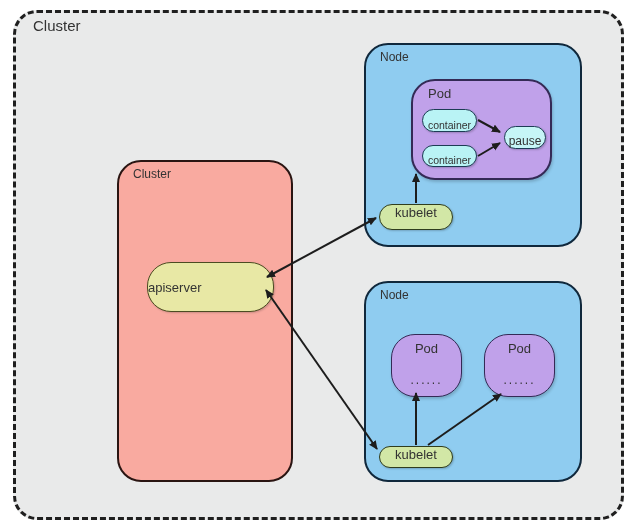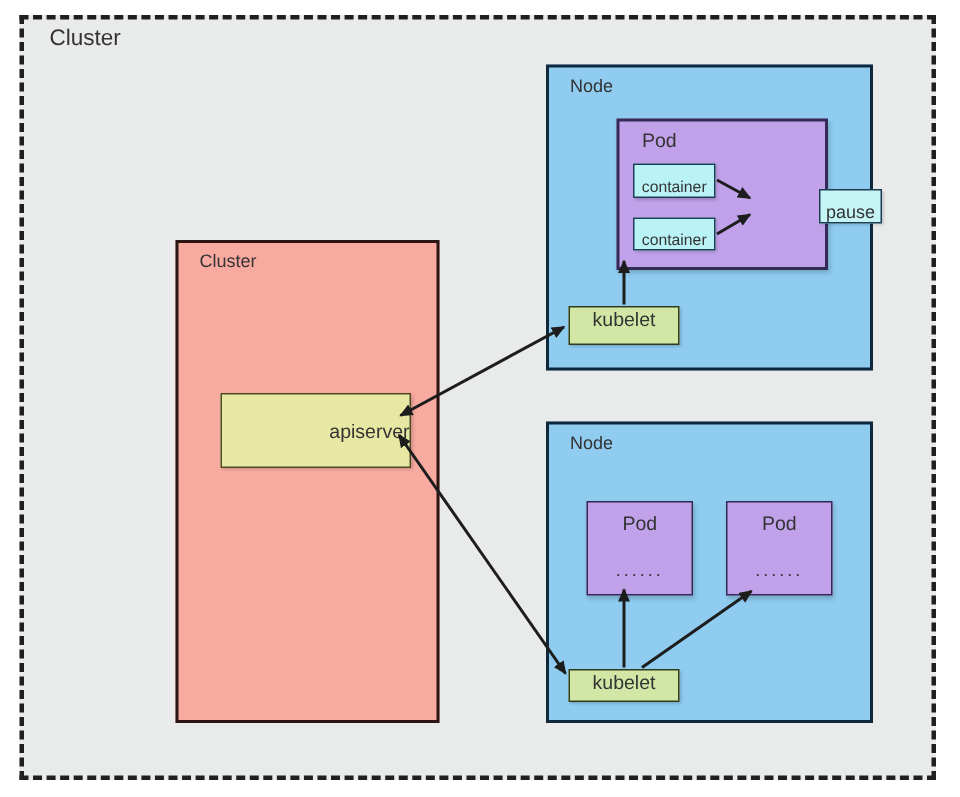--- a/index.html
+++ b/index.html
@@ -1,21 +1,21 @@
 <!DOCTYPE html>
 <html style="--cluster-fill: #e9eaea; --cluster-border: #1f1f1f; --node-fill: #8fccf0; --node-border: #10283c; --pod-fill: #c0a1ea; --pod-border: #342a56; --container-fill: #b9f3f5; --container-border: #1d3c55; --pause-fill: #c6f5f6; --master-fill: #f9aaa0; --master-border: #2a1512; --apiserver-fill: #e8e8a5; --apiserver-border: #4c4c22; --kubelet-fill: #d2e7a6; --kubelet-border: #2f3d1e; --arrow: #1d1d1d; --text: #333333;"><head>
 <meta charset="utf-8">
 <style>
   html,body{margin:0;padding:0;background:#ffffff;}
   .stage{
     position:relative;width:640px;height:531px;overflow:hidden;background:#ffffff;
     font-family:"Liberation Sans",sans-serif;color:var(--text,#333333);
     -webkit-font-smoothing:antialiased;
   }
-  .abs{position:absolute;box-sizing:border-box;}
+  .abs{position:absolute;box-sizing:border-box;border-radius:24px;}
   .cluster{
     left:13px;top:10px;width:611px;height:510px;
     background:var(--cluster-fill,#e9eaea);
     border:3px dashed var(--cluster-border,#1f1f1f);
   }
   .heading{position:absolute;font-size:12px;color:var(--text,#333333);white-space:nowrap;}
   .cluster-label{position:absolute;left:17px;top:4px;font-size:15px;}
   .master{
     left:101px;top:147px;width:176px;height:322px;
     background:var(--master-fill,#f9aaa0);
@@ -36,33 +36,33 @@
   .pod-label{position:absolute;left:15px;top:5px;font-size:13px;}
   .cbox{
     display:flex;align-items:flex-end;justify-content:center;
     background:var(--container-fill,#b9f3f5);
     border:1.5px solid var(--container-border,#1d3c55);
     box-shadow:1px 1px 2px rgba(0,0,0,.2);
     font-size:10.5px;white-space:nowrap;
   }
   .container1{left:9px;top:28px;width:55px;height:23px;}
   .container2{left:9px;top:64px;width:55px;height:22px;}
-  .pause{left:91px;top:45px;width:42px;height:23px;font-size:12px;background:var(--pause-fill,#c6f5f6);margin-left:42px;}
+  .pause{left:91px;top:45px;width:42px;height:23px;font-size:12px;background:var(--pause-fill,#c6f5f6);}
   .kubelet{
     display:flex;align-items:flex-start;justify-content:center;
     background:var(--kubelet-fill,#d2e7a6);
     border:1.5px solid var(--kubelet-border,#2f3d1e);
     box-shadow:1px 1px 2px rgba(0,0,0,.2);
     font-size:13px;
   }
   .kubelet-top{left:13px;top:159px;width:74px;height:26px;}
   .kubelet-bottom{left:13px;top:163px;width:74px;height:22px;}
   .apiserver{
     left:28px;top:100px;width:127px;height:50px;
-    display:flex;align-items:center;justify-content:flex-end;
+    display:flex;align-items:center;justify-content:flex-start;
     background:var(--apiserver-fill,#e8e8a5);
     border:1.5px solid var(--apiserver-border,#4c4c22);
     box-shadow:1px 1px 2px rgba(0,0,0,.18);
     font-size:13px;
   }
   .pod-small{
     background:var(--pod-fill,#c0a1ea);
     border:1.5px solid var(--pod-border,#342a56);
     box-shadow:1px 2px 3px rgba(0,0,0,.18);
   }

